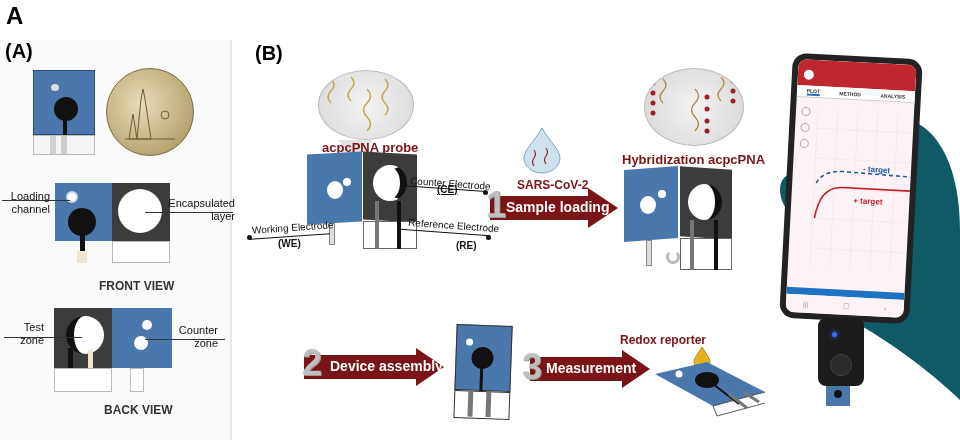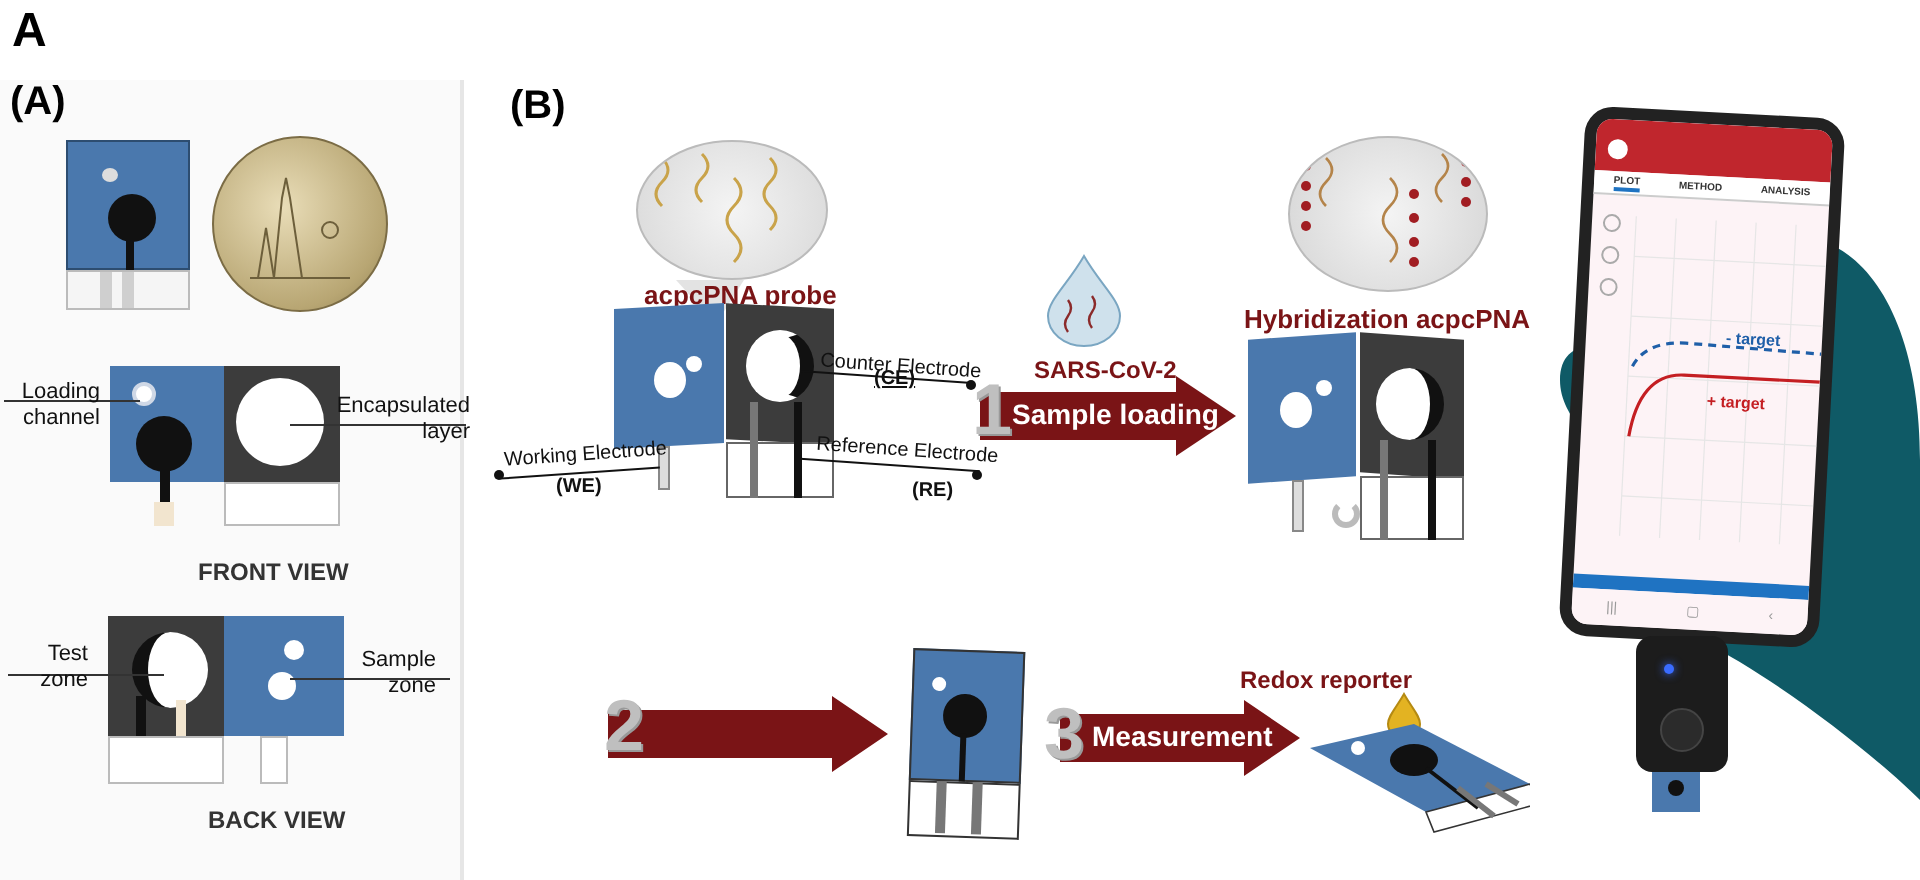--- a/index.html
+++ b/index.html
@@ -70,21 +70,21 @@
   <div class="abs" style="left:0;top:60px;width:58px;height:24px;background:#fff;border:1px solid #bbb;"></div>
   <div class="abs chip-blue" style="left:58px;top:0;width:60px;height:60px;"></div>
   <div class="abs" style="left:88px;top:12px;width:10px;height:10px;background:#fff;border-radius:50%;"></div>
   <div class="abs" style="left:80px;top:28px;width:14px;height:14px;background:#fff;border-radius:50%;"></div>
   <div class="abs" style="left:76px;top:60px;width:14px;height:24px;background:#fff;border:1px solid #bbb;"></div>
 </div>
 <div class="abs" style="left:4px;top:337px;width:78px;height:1px;background:#333;"></div>
 <div class="abs annot" style="left:10px;top:321px;width:34px;white-space:pre-line;">Test
 zone</div>
 <div class="abs" style="left:145px;top:339px;width:80px;height:1px;background:#333;"></div>
-<div class="abs annot" style="left:172px;top:324px;width:46px;white-space:pre-line;">Sample
+<div class="abs annot" style="left:172px;top:324px;width:46px;white-space:pre-line;">Counter
 zone</div>
 <div class="abs caption" style="left:80px;top:403px;">BACK VIEW</div>
 
 <div class="abs fig-label" style="left:255px;top:42px;font-size:20px;">(B)</div>
 
 <div class="abs" style="left:318px;top:70px;width:96px;height:70px;border-radius:50%;background:radial-gradient(circle,#f4f4f4,#d8d8d8);border:1px solid #bbb;overflow:hidden;">
   <svg width="96" height="70">
     <g stroke="#c9a34a" stroke-width="1.5" fill="none">
       <path d="M12,8 q6,6 0,12 q-6,6 0,12"></path>
       <path d="M32,6 q6,6 0,12 q-6,6 0,12"></path>
@@ -175,20 +175,21 @@
   <div class="abs" style="left:66px;top:52px;width:4px;height:50px;background:#777;"></div>
   <div class="abs" style="left:90px;top:52px;width:4px;height:50px;background:#111;"></div>
   <div class="abs" style="left:42px;top:82px;width:14px;height:14px;border:3px solid #bbb;border-radius:50%;border-top-color:transparent;"></div>
 </div>
 
 <div class="abs" style="left:304px;top:348px;width:140px;height:38px;">
   <svg width="140" height="38" class="abs" style="left:0;top:0;">
     <polygon points="0,7 112,7 112,0 140,19 112,38 112,31 0,31" fill="#7a1416"></polygon>
   </svg>
   <div class="abs step-num" style="left:-2px;top:-6px;">2</div>
+  <div class="abs arrow-text" style="left:26px;top:10px;">Device assembly</div>
 </div>
 
 <div class="abs" style="left:455px;top:325px;width:56px;height:96px;transform:rotate(2deg);">
   <div class="abs chip-blue" style="left:0;top:0;width:56px;height:66px;border:1px solid #333;"></div>
   <div class="abs" style="left:10px;top:14px;width:7px;height:7px;background:#fff;border-radius:50%;"></div>
   <div class="abs" style="left:16px;top:22px;width:22px;height:22px;background:#111;border-radius:50%;"></div>
   <div class="abs" style="left:25px;top:42px;width:3px;height:30px;background:#111;"></div>
   <div class="abs" style="left:0;top:66px;width:56px;height:28px;background:#fff;border:1px solid #333;"></div>
   <div class="abs" style="left:14px;top:66px;width:5px;height:26px;background:#777;"></div>
   <div class="abs" style="left:32px;top:66px;width:5px;height:26px;background:#777;"></div>

